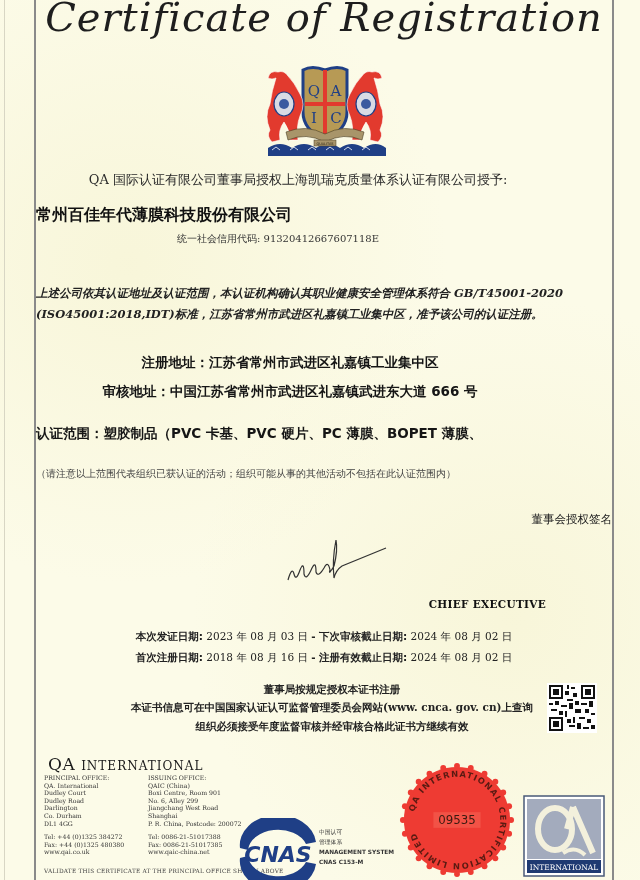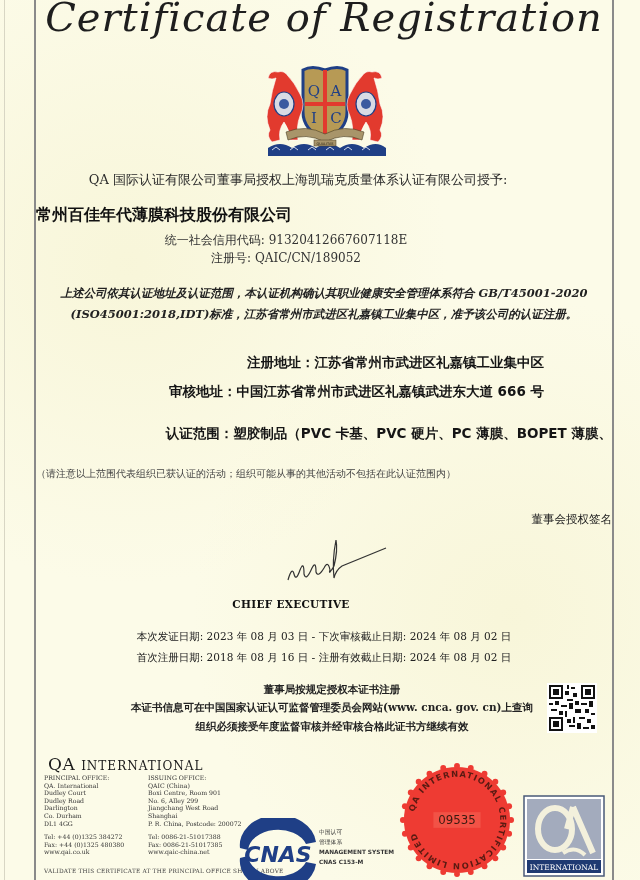--- a/index.html
+++ b/index.html
@@ -36,56 +36,56 @@
   .grant-line {
     position: absolute; left: 36px; width: 524px; top: 171px;
     text-align: center; font-size: 13px; color: #2a2a2a;
   }
   .company {
     position: absolute; left: 36px; width: 576px; top: 205px;
     text-align: left; font-family: "DejaVu Sans", sans-serif;
     font-weight: bold; font-size: 16px; color: #111;
   }
   .small-center {
-    position: absolute; left: 44px; width: 484px;
-    text-align: center; font-size: 12px; color: #333;
+    position: absolute; left: 36px; width: 484px;
+    text-align: center; font-size: 10px; color: #333;
   }
   .italic-block {
     position: absolute; left: 36px; width: 576px; top: 283px;
-    text-align: center; font-style: italic; font-weight: bold;
+    text-align: left; font-style: italic; font-weight: bold;
     font-size: 11.5px; line-height: 21px; color: #222;
   }
   .addr {
     position: absolute; left: 36px; width: 508px;
-    text-align: right; font-family: "DejaVu Sans", sans-serif;
+    text-align: center; font-family: "DejaVu Sans", sans-serif;
     font-weight: bold; font-size: 13.5px; color: #151515;
   }
   .scope {
     position: absolute; left: 36px; width: 576px; top: 423px;
-    text-align: right; font-family: "DejaVu Sans", sans-serif;
+    text-align: left; font-family: "DejaVu Sans", sans-serif;
     font-weight: bold; font-size: 13.5px; line-height: 21px; color: #151515;
   }
   .scope-note {
     position: absolute; left: 36px; width: 576px; top: 467px;
     text-align: left; font-size: 10px; color: #444;
   }
   .sign-label {
     position: absolute; left: 36px; width: 576px; top: 512px;
     text-align: right; font-size: 11.5px; color: #222;
   }
   .signature { position: absolute; left: 282px; top: 530px; width: 110px; height: 60px; }
   .chief {
     position: absolute; left: 36px; width: 510px; top: 598px;
-    text-align: center; font-weight: bold; font-size: 10.5px; color: #111; letter-spacing: 0.3px;
+    text-align: right; font-weight: bold; font-size: 10.5px; color: #111; letter-spacing: 0.3px;
   }
   .dates {
     position: absolute; left: 36px; width: 576px;
     text-align: center; font-size: 10.5px; color: #222;
   }
-  .dates b { font-family: "DejaVu Sans", sans-serif; font-weight: normal; }
+  .dates b { font-family: "DejaVu Sans", sans-serif; font-weight: bold; }
   .auth {
     position: absolute; left: 36px; width: 576px;
     text-align: center; font-weight: bold; font-size: 10.5px; color: #222; padding-left: 16px;
   }
   .qr { position: absolute; left: 547px; top: 683px; width: 50px; height: 50px; }
 
   .qa-brand {
     position: absolute; left: 48px; top: 754px;
     font-size: 17px; color: #1a1a1a; letter-spacing: 0.5px;
   }
@@ -134,21 +134,20 @@
     <circle cx="116" cy="44" r="5" fill="#3a5aa0"></circle>
 
     <path d="M36 72 Q56 64 75 74 Q94 64 114 72 L112 80 Q94 72 75 82 Q56 72 38 80 Z" fill="#a8956a" stroke="#4a3e24" stroke-width="0.6"></path>
     <rect x="64" y="80" width="22" height="6" fill="#a8956a" stroke="#4a3e24" stroke-width="0.5"></rect>
     <text x="75" y="85" font-size="3.5" text-anchor="middle" fill="#2a2414" font-family="DejaVu Sans, sans-serif">QUALITAS</text>
   </svg>
 
   <div class="grant-line">QA 国际认证有限公司董事局授权上海凯瑞克质量体系认证有限公司授予:</div>
   <div class="company">常州百佳年代薄膜科技股份有限公司</div>
   <div class="small-center" style="top:232px">统一社会信用代码: 91320412667607118E</div>
-  <div class="small-center" style="top:250px">注册号: QAIC/CN/189052</div>
 
   <div class="italic-block">
     <div>上述公司依其认证地址及认证范围，本认证机构确认其职业健康安全管理体系符合 GB/T45001-2020</div>
     <div>(ISO45001:2018,IDT)标准，江苏省常州市武进区礼嘉镇工业集中区，准予该公司的认证注册。</div>
   </div>
 
   <div class="addr" style="top:354px">注册地址：江苏省常州市武进区礼嘉镇工业集中区</div>
   <div class="addr" style="top:383px">审核地址：中国江苏省常州市武进区礼嘉镇武进东大道 666 号</div>
 
   <div class="scope">

